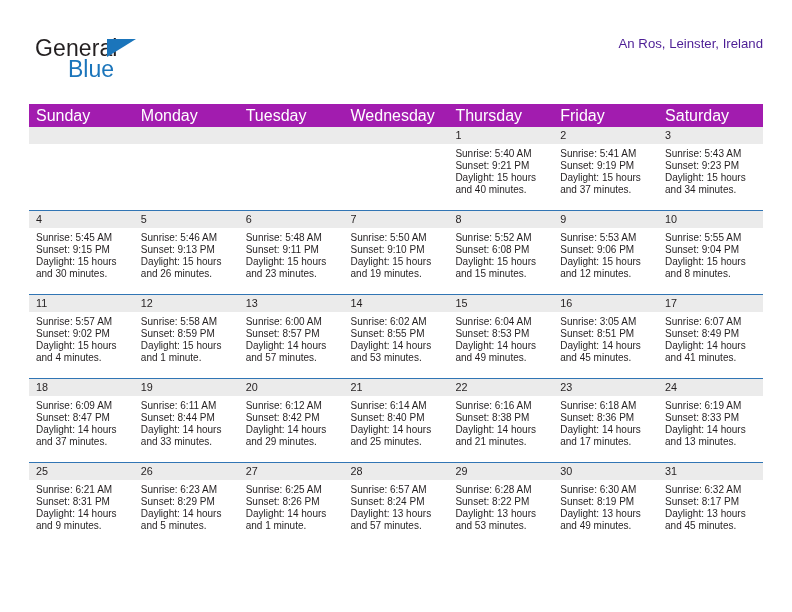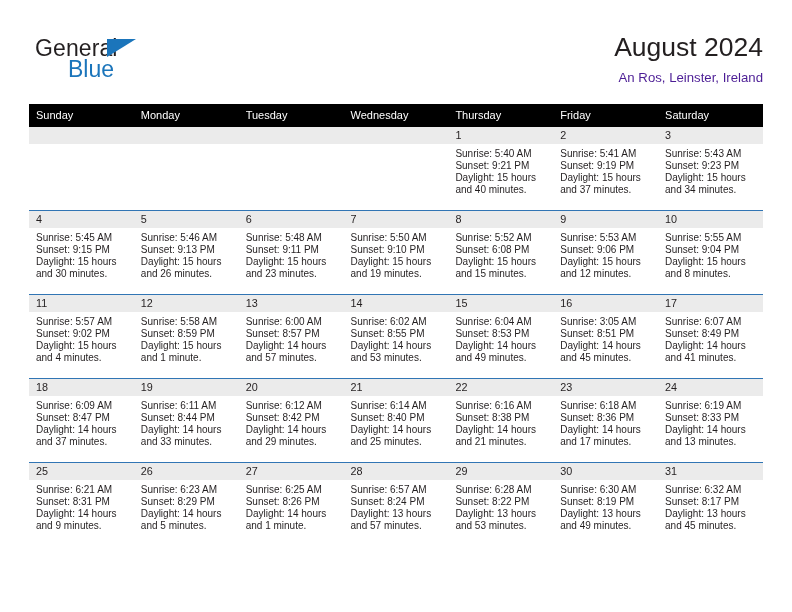--- a/index.html
+++ b/index.html
@@ -86,23 +86,23 @@
   
   .calendar {
     position: absolute;
     left: 29px;
     top: 104px;
     width: 734px;
     border-collapse: collapse;
     table-layout: fixed;
   }
   .calendar th {
-    background: #000000;
+    background: #a21caf;
     color: #ffffff;
-    font-size: 11px;
+    font-size: 16px;
     font-weight: normal;
     text-align: left;
     padding: 5px 0 5px 7px;
     height: 12px;
     line-height: 13px;
   }
   .calendar td {
     vertical-align: top;
     padding: 0;
     border-top: 1px solid #3175b4;
@@ -145,21 +145,20 @@
 
   <div class="top-bar">
 
     <div class="logo">
       <span class="logo-general">General</span>
       <span class="logo-tri"></span>
       <span class="logo-blue">Blue</span>
     </div>
 
     <div class="title-block">
-      <div class="cal-title">August 2024</div>
       <div class="cal-subtitle">An Ros, Leinster, Ireland</div>
     </div>
 
   </div>
 
   <table class="calendar">
     <thead>
       <tr>
         <th>Sunday</th>
         <th>Monday</th>

